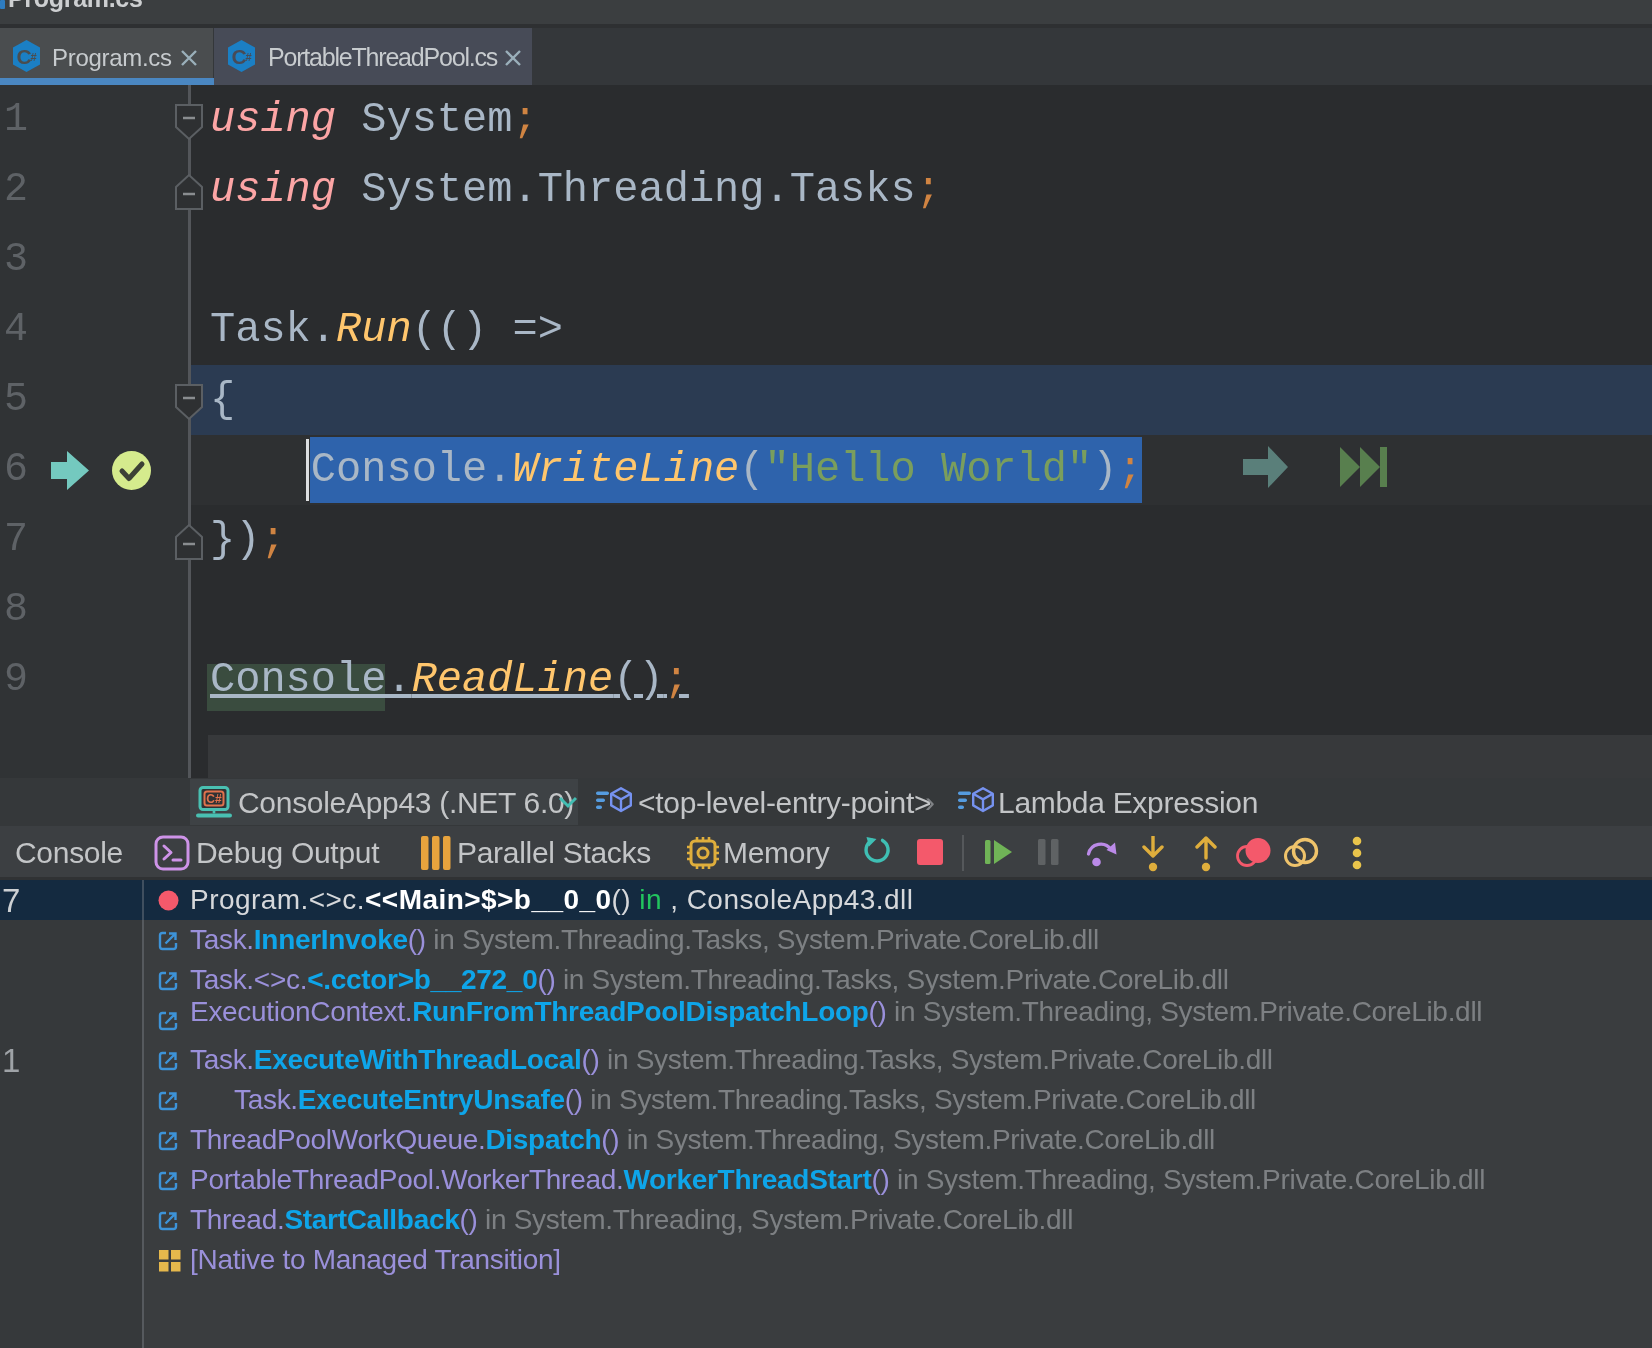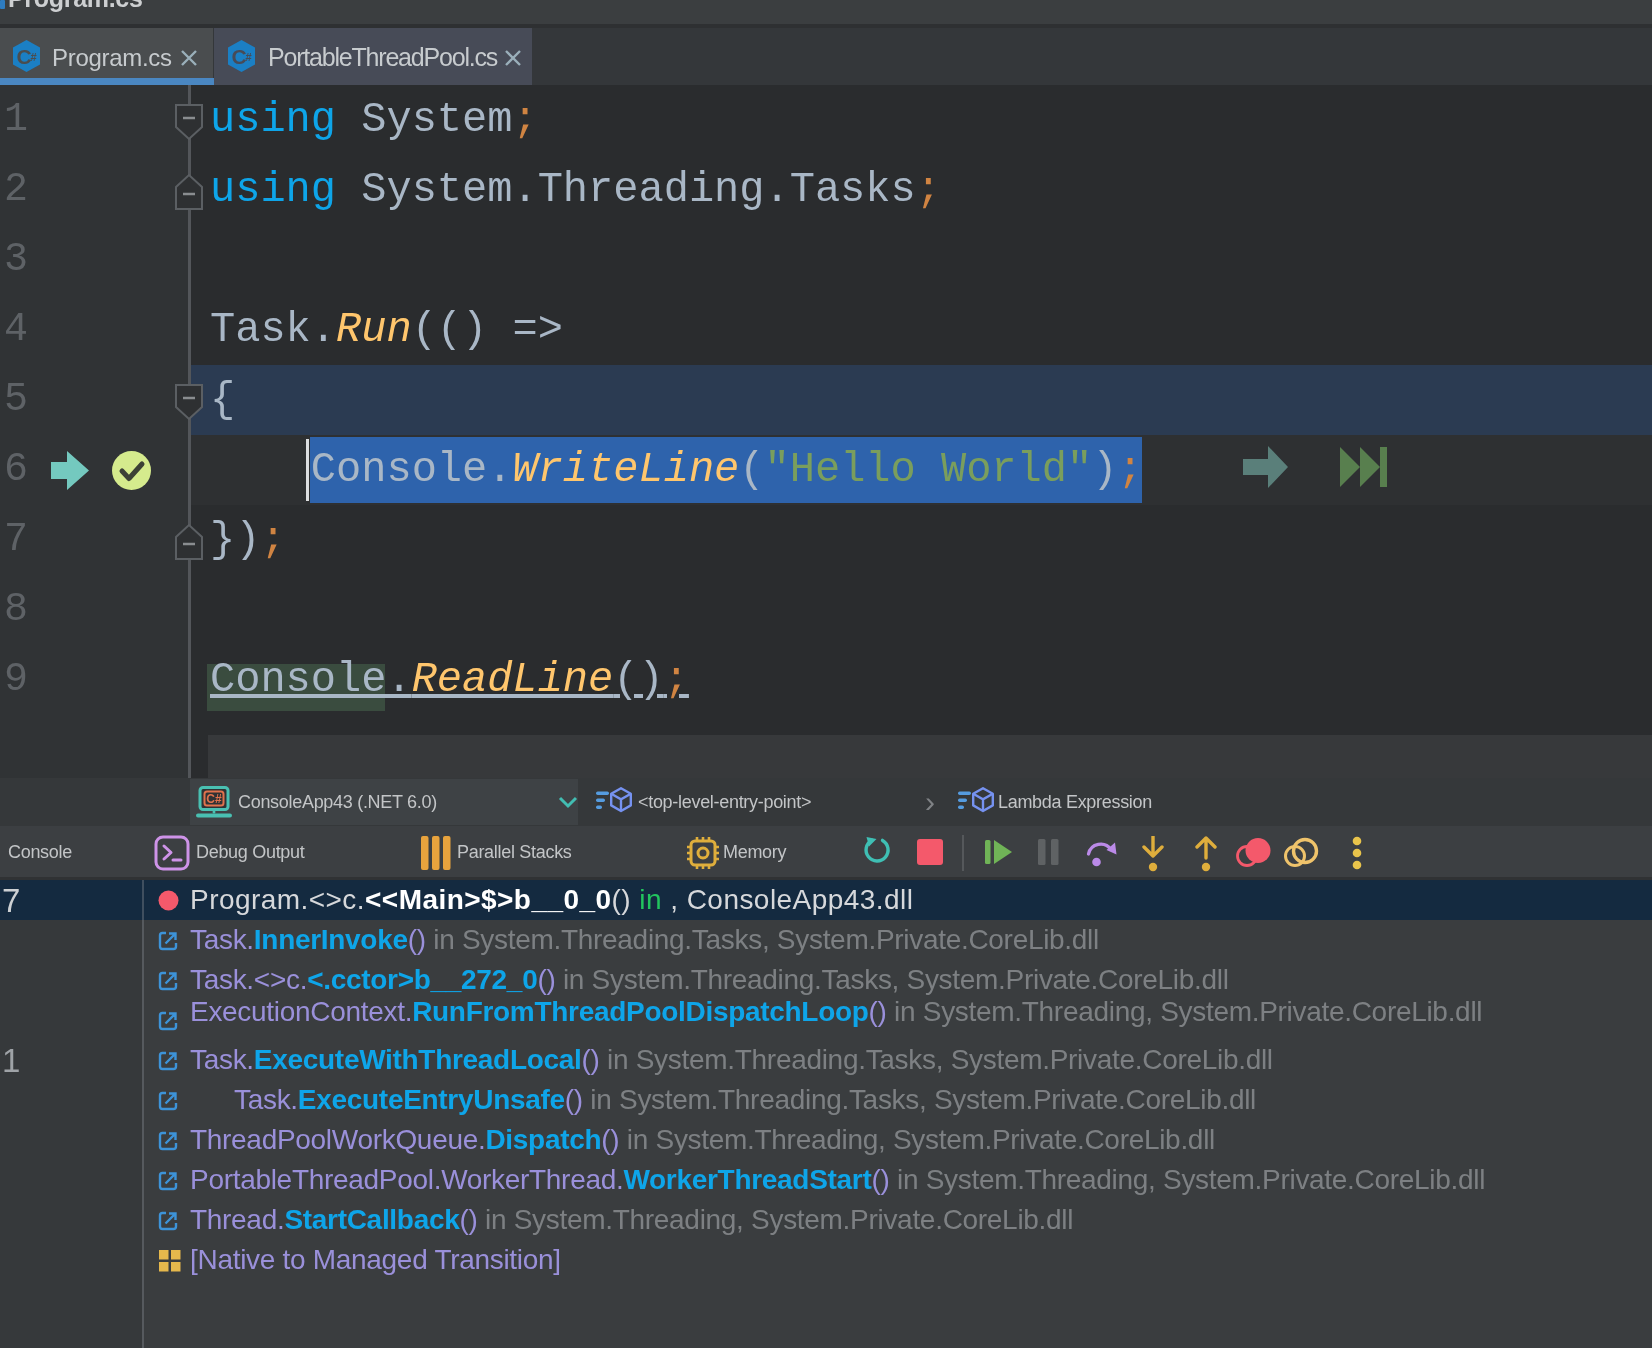--- a/index.html
+++ b/index.html
@@ -2,31 +2,31 @@
 <html><head>
 <meta charset="utf-8">
 <style>
   html,body{margin:0;padding:0;}
   body{width:1652px;height:1348px;position:relative;overflow:hidden;
        background:#2A2C2E;font-family:"Liberation Sans",sans-serif;}
   .abs{position:absolute;}
   .codeline{position:absolute;left:210px;height:70px;line-height:70px;
             font-family:"Liberation Mono",monospace;font-size:42px;
             color:#A9B7C6;white-space:pre;}
-  .kw{color:#0ea5e9;}
+  .kw{color:#fca5a5;font-style:italic;}
   .mt{color:#FFC66D;font-style:italic;}
   .st{color:#7A9E5D;}
   .sc{color:#D08442;}
   .num{position:absolute;left:4px;height:70px;line-height:70px;
        font-family:"Liberation Mono",monospace;font-size:40px;color:#5E6266;}
   .srow{position:absolute;left:190px;height:40px;line-height:40px;
         font-size:28px;color:#9A90DA;white-space:pre;letter-spacing:-0.3px;}
   .srow b{font-weight:bold;color:#0ea5e9;}
   .gr{color:#7D8083;text-align:center;}
-  .uitxt{position:absolute;font-size:18px;color:#C3C5C7;letter-spacing:-0.3px;}
+  .uitxt{position:absolute;font-size:30px;color:#C3C5C7;letter-spacing:-0.3px;}
 </style>
 </head>
 <body>
 
 <div class="abs" style="left:0;top:0;width:1652px;height:24px;background:#3B3E40;overflow:hidden;">
   <div class="abs" style="left:0;top:0;width:5px;height:9px;background:#2E7CC0;border-radius:1px;"></div>
   <div class="abs" style="left:8px;top:-18px;line-height:32px;font-size:25px;font-weight:bold;color:#CDCFD1;letter-spacing:-0.3px;">Program.cs</div>
 </div>
 <div class="abs" style="left:0;top:24px;width:1652px;height:4px;background:#2E3032;"></div>
 
@@ -156,21 +156,21 @@
     <rect x="0" y="4.5" width="13" height="3.4" rx="1.7" fill="#559CE0"></rect>
     <rect x="0" y="11.5" width="9" height="3.4" rx="1.7" fill="#559CE0"></rect>
     <rect x="0" y="18.5" width="6" height="3.4" rx="1.7" fill="#559CE0"></rect>
     <polygon points="25,1.2 34.8,6.8 34.8,18.4 25,24 15.2,18.4 15.2,6.8" fill="none" stroke="#7692F0" stroke-width="2.4" stroke-linejoin="round"></polygon>
     <path d="M15.2 6.8 L25 12.4 L34.8 6.8 M25 12.4 V24" stroke="#7692F0" stroke-width="2.4" fill="none"></path>
   </svg>
   <div class="uitxt" style="left:998px;top:0;height:48px;line-height:49px;">Lambda Expression</div>
 </div>
 
 <div class="abs" style="left:0;top:826px;width:1652px;height:54px;background:#3C3F42;">
-  <div class="uitxt" style="left:8px;top:0;height:52px;line-height:53px;">Console</div>
+  <div class="uitxt" style="left:15px;top:0;height:52px;line-height:53px;">Console</div>
 
   <svg class="abs" style="left:154px;top:9px;" width="36" height="36" viewBox="0 0 36 36">
     <rect x="2" y="2" width="32" height="32" rx="7" fill="none" stroke="#CE93E8" stroke-width="3"></rect>
     <path d="M10 11 L17 17.5 L10 24" stroke="#CE93E8" stroke-width="3" fill="none" stroke-linecap="round" stroke-linejoin="round"></path>
     <path d="M19 25 H27" stroke="#CE93E8" stroke-width="3" stroke-linecap="round"></path>
   </svg>
   <div class="uitxt" style="left:196px;top:0;height:52px;line-height:53px;">Debug Output</div>
 
   <svg class="abs" style="left:421px;top:10px;" width="30" height="34" viewBox="0 0 30 34">
     <rect x="0" y="0" width="7.5" height="34" rx="2" fill="#E8A33D"></rect>

